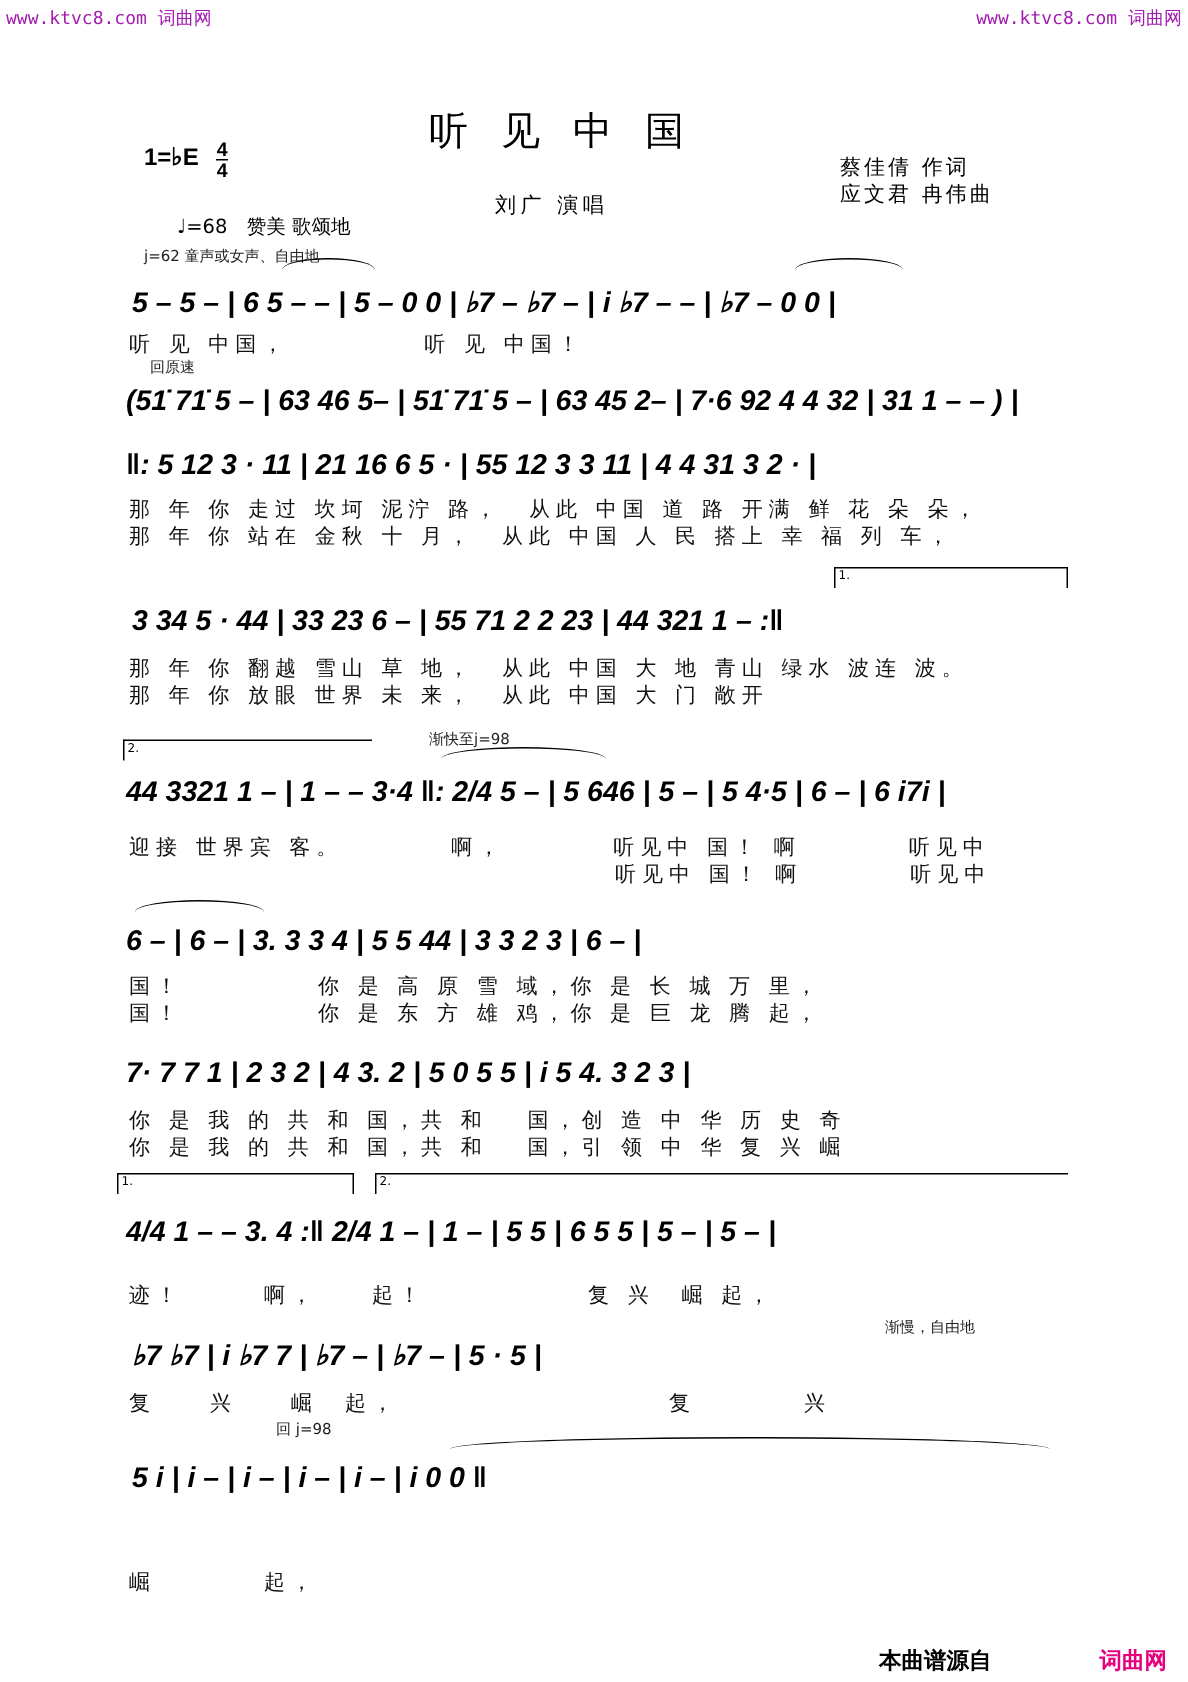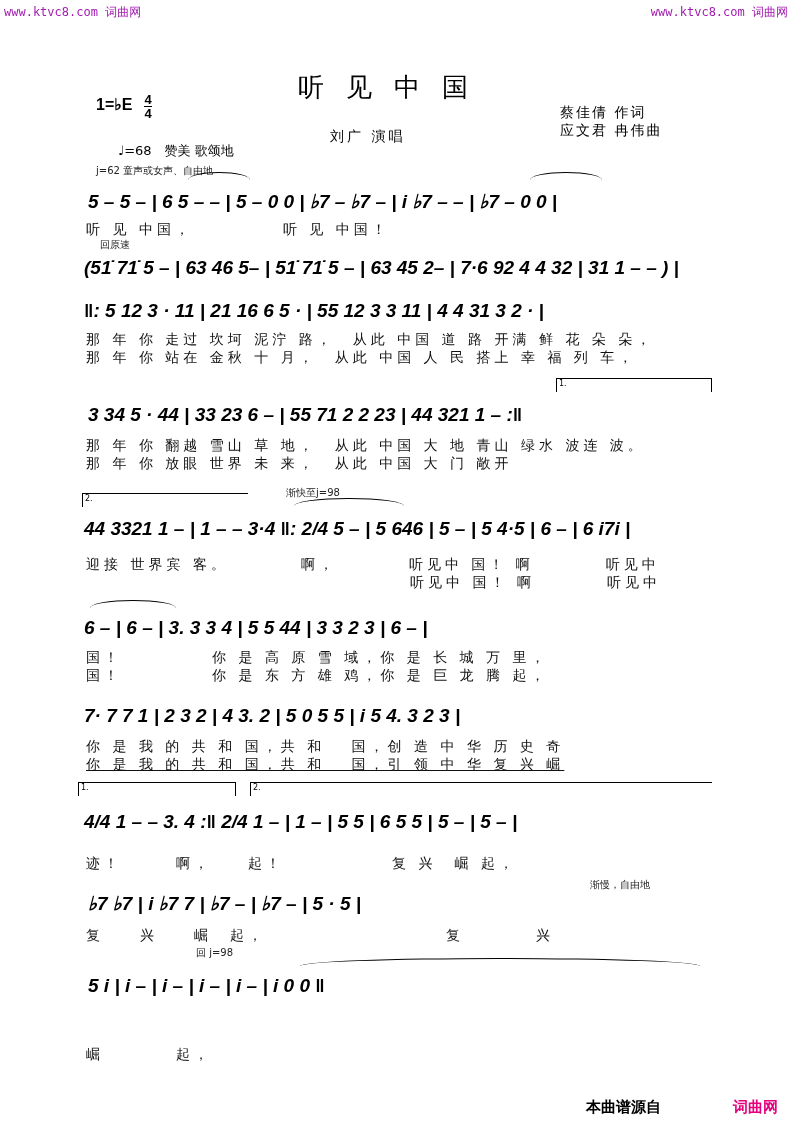--- a/index.html
+++ b/index.html
@@ -1,20 +1,20 @@
 <!DOCTYPE html>
 <html><head>
 <meta charset="utf-8">
 <style>
   * { margin:0; padding:0; box-sizing:border-box; }
   html, body { width:792px; height:1121px; background:#ffffff; overflow:hidden; }
   body { position:relative; font-family:"DejaVu Sans", sans-serif; color:#000; }
   .abs { position:absolute; white-space:nowrap; }
   .wm { font-family:"DejaVu Sans Mono", monospace; font-size:12px; top:4px; color:#a21caf; }
-  .title { font-family:"DejaVu Sans", sans-serif; font-size:26px; letter-spacing:22px; top:70px; left:298px; }
+  .title { font-family:"DejaVu Sans", sans-serif; font-size:26px; letter-spacing:22px; top:70px; left:286px; }
   .key { font-family:"Liberation Serif", serif; font-size:16px; top:93px; left:96px; }
   .key b { font-family:"Liberation Sans", sans-serif; font-weight:bold; }
   .frac { display:inline-block; vertical-align:middle; text-align:center; font-family:"Liberation Sans", sans-serif; font-weight:bold; font-size:13px; line-height:13px; margin-left:8px; }
   .frac span { display:block; }
   .frac .top { border-bottom:1.5px solid #000; }
   .credit { font-size:14px; line-height:18px; text-align:left; letter-spacing:2px; }
   .perf { font-size:14px; letter-spacing:3px; top:128px; left:330px; }
   .tempo { font-size:13px; top:142px; left:118px; }
   .small { font-family:"DejaVu Sans", sans-serif; font-size:10px; color:#222; }
   .row { position:absolute; left:84px; width:630px; height:26px; }
@@ -42,21 +42,21 @@
 </div>
 <div class="abs credit" style="top:103px;left:560px;">蔡佳倩 作词</div>
 <div class="abs credit" style="top:121px;left:560px;">应文君 冉伟曲</div>
 <div class="abs perf">刘广 演唱</div>
 <div class="abs tempo">♩=68　赞美 歌颂地</div>
 
 <div class="abs small" style="top:164px;left:96px;">j=62 童声或女声、自由地</div>
 <div class="abs small" style="top:238px;left:100px;">回原速</div>
 <div class="abs small" style="top:486px;left:286px;">渐快至j=98</div>
 <div class="abs small" style="top:878px;left:590px;">渐慢，自由地</div>
-<div class="abs small" style="top:946px;left:184px;margin-left:12px;">回 j=98</div>
+<div class="abs small" style="top:946px;left:184px;">回 j=98</div>
 
 <div class="row" style="top:190px;">
   <div class="notes" style="left:4px;">5 – 5 – | 6 5 – – | 5 – 0 0 | ♭7 – ♭7 – | i ♭7 – – | ♭7 – 0 0 |</div>
 </div>
 <div class="slur" style="top:172px;left:188px;width:62px;"></div>
 <div class="slur" style="top:172px;left:530px;width:72px;"></div>
 <div class="lyr" style="top:221px;">听 见 中国，　　　　　听 见 中国！</div>
 
 <div class="row" style="top:257px;">
   <div class="notes" style="left:0px;">(51̇ 71̇ 5 – | 63 46 5– | 51̇ 71̇ 5 – | 63 45 2– | 7·6 92 4 4 32 | 31 1 – – ) |</div>
@@ -87,21 +87,21 @@
 <div class="row" style="top:617px;">
   <div class="notes" style="left:0px;">6 – | 6 – | 3. 3 3 4 | 5 5 44 | 3 3 2 3 | 6 – |</div>
 </div>
 <div class="lyr" style="top:649px;">国！　　　　　你 是 高 原 雪 域，你 是 长 城 万 里，</div>
 <div class="lyr" style="top:667px;">国！　　　　　你 是 东 方 雄 鸡，你 是 巨 龙 腾 起，</div>
 
 <div class="row" style="top:705px;">
   <div class="notes" style="left:0px;">7· 7 7 1 | 2 3 2 | 4 3. 2 | 5 0 5 5 | i 5 4. 3 2 3 |</div>
 </div>
 <div class="lyr" style="top:738px;">你 是 我 的 共 和 国，共 和　 国，创 造 中 华 历 史 奇</div>
-<div class="lyr" style="top:756px;text-decoration:underline;">你 是 我 的 共 和 国，共 和　 国，引 领 中 华 复 兴 崛</div>
+<div class="lyr" style="top:756px;">你 是 我 的 共 和 国，共 和　 国，引 领 中 华 复 兴 崛</div>
 
 <div class="volta" style="top:782px;left:78px;width:158px;border-right:1px solid #000;"><span>1.</span></div>
 <div class="volta" style="top:782px;left:250px;width:462px;"><span>2.</span></div>
 <div class="row" style="top:811px;">
   <div class="notes" style="left:0px;">4/4 1 – – 3. 4 :‖ 2/4 1 – | 1 – | 5 5 | 6 5 5 | 5 – | 5 – |</div>
 </div>
 <div class="lyr" style="top:855px;">迹！　　　啊，　　起！　　　　　　复 兴　崛 起，</div>
 
 <div class="row" style="top:892px;">
   <div class="notes" style="left:4px;text-align:center;">♭7 ♭7 | i ♭7 7 | ♭7 – | ♭7 – | 5 · 5 |</div>

